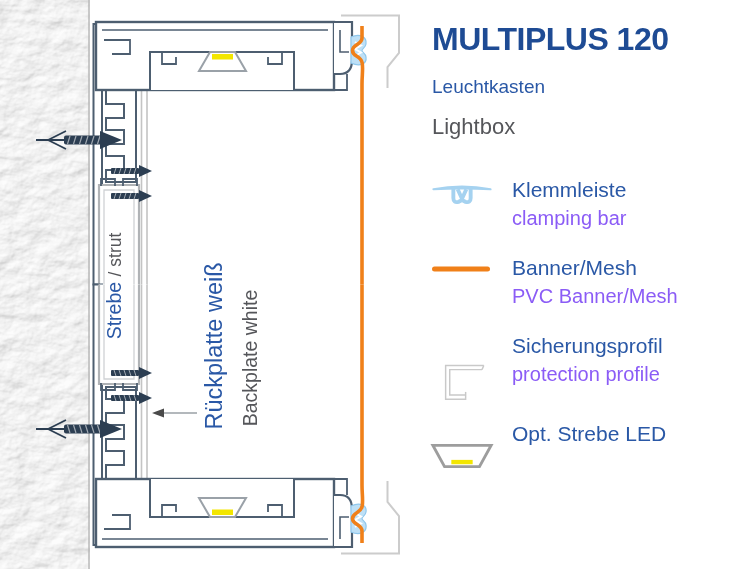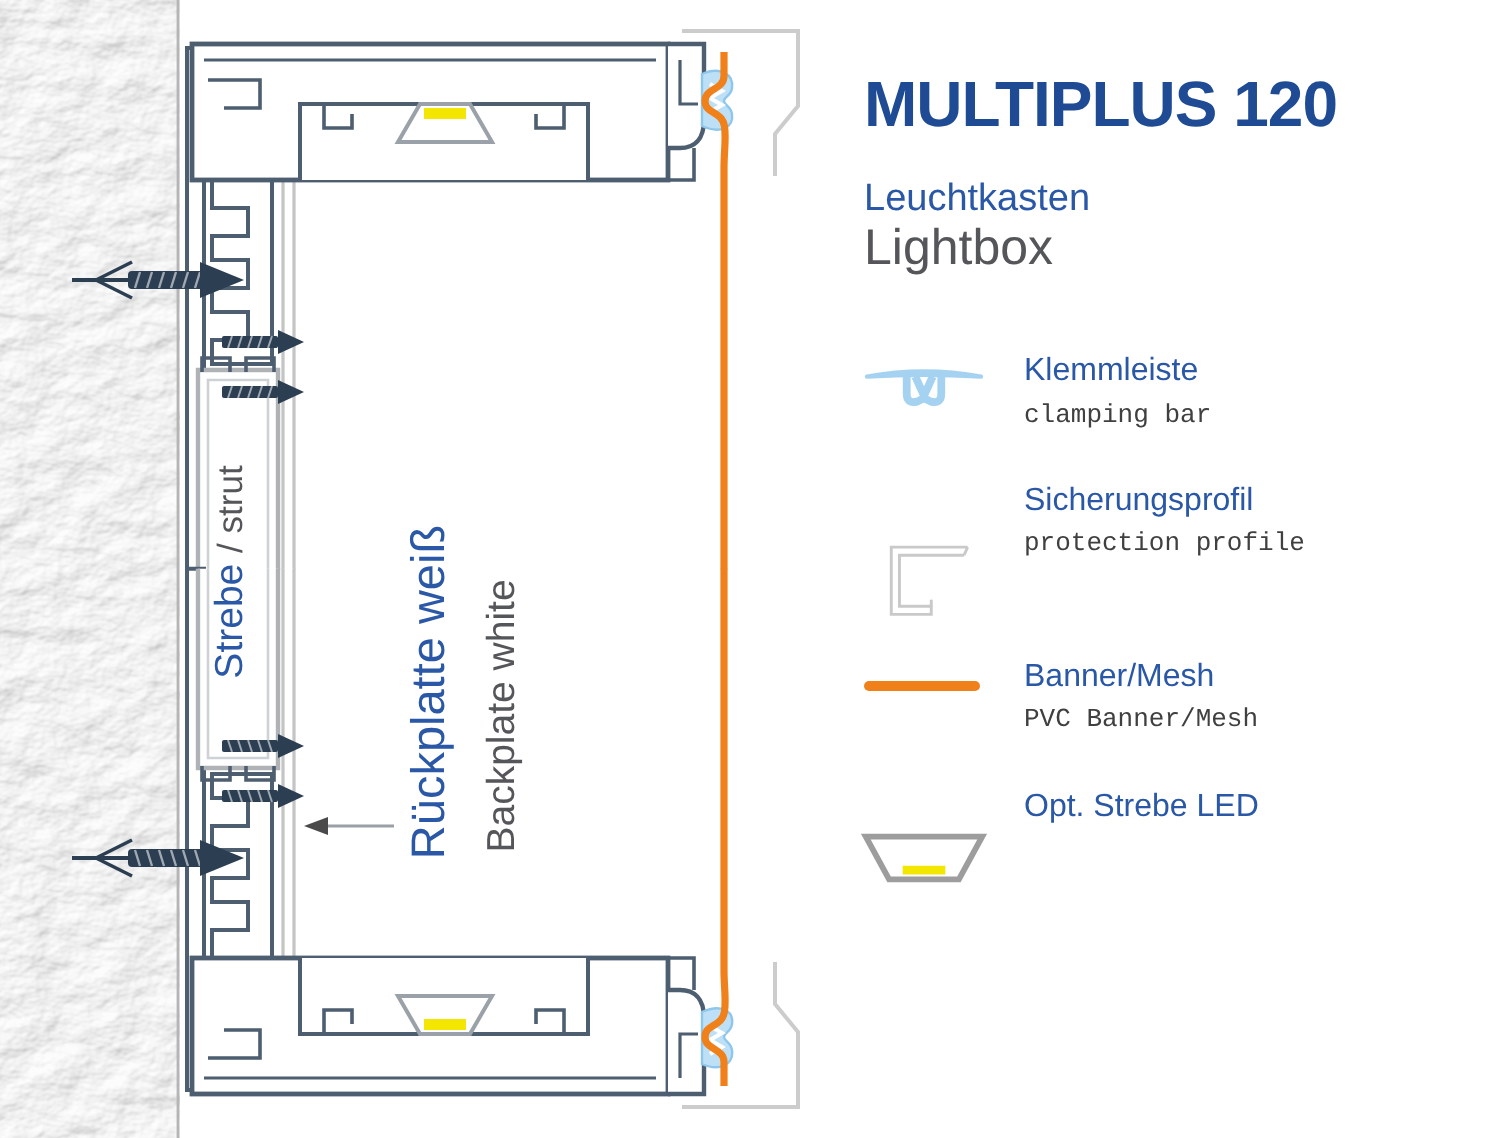--- a/index.html
+++ b/index.html
@@ -2,30 +2,30 @@
 <html><head>
 <meta charset="utf-8">
 <style>
   html,body{margin:0;padding:0;background:#fff;}
   #stage{
     position:relative;width:756px;height:569px;background:#fff;overflow:hidden;
     font-family:"Liberation Sans",sans-serif;
   }
   #drawing{position:absolute;left:0;top:0;}
   
-  #panel{position:absolute;left:430px;top:36px;width:324px;}
+  #panel{position:absolute;left:430px;top:23px;width:324px;}
   .title{font-size:32px;font-weight:bold;color:#1e4b94;line-height:1.05;letter-spacing:-.5px;padding-left:2px;}
   .sub-de{font-size:19px;color:#2a58a6;margin-top:20px;line-height:1.1;padding-left:2px;}
-  .sub-en{font-size:25px;color:#55565a;margin-top:1px;line-height:1.1;padding-left:2px;}
+  .sub-en{font-size:22px;color:#55565a;margin-top:18px;line-height:1.1;padding-left:2px;}
   #legend{margin-top:38px;}
   .legend-item{display:flex;align-items:flex-start;margin-bottom:27px;}
   .legend-icon{width:64px;flex:0 0 64px;height:27px;display:flex;align-items:center;justify-content:center;}
   .legend-text{margin-left:18px;}
-  .l-de{font-size:16px;color:#2a58a6;line-height:1.1;}
-  .l-en{font-size:13px;color:#404040;line-height:1.1;margin-top:6px;font-family:Liberation Mono, monospace;}
+  .l-de{font-size:21px;color:#2a58a6;line-height:1.1;}
+  .l-en{font-size:20px;color:#8b5cf6;line-height:1.1;margin-top:6px;}
   .icon-offset-3{margin-top:34px;}
   .icon-offset-4{margin-top:21px;}
   svg text{font-family:"Liberation Sans",sans-serif;}
   .t-blue{fill:#2a58a6;}
   .t-gray{fill:#55565a;}
 </style>
 </head>
 <body>
 
 <div id="stage">
@@ -135,42 +135,42 @@
             <path d="M32,14 L37,25 L42,14" fill="none" stroke="#a5d2f0" stroke-width="4.5" stroke-linejoin="round"></path>
           </svg>
         </div>
         <div class="legend-text">
           <div class="l-de">Klemmleiste</div>
           <div class="l-en">clamping bar</div>
         </div>
       </div>
 
       <div class="legend-item">
+        <div class="legend-icon">
+          <svg width="64" height="8" viewBox="0 0 64 8">
+            <rect x="2" y="1.5" width="58" height="5" rx="2.5" fill="#f08019"></rect>
+          </svg>
+        </div>
+        <div class="legend-text">
+          <div class="l-de">Banner/Mesh</div>
+          <div class="l-en">PVC Banner/Mesh</div>
+        </div>
+      </div>
+
+      <div class="legend-item">
         <div class="legend-icon icon-offset-3">
           <svg width="56" height="40" viewBox="0 0 56 44">
             <path d="M52,5 H10 V42 H32 V34" fill="none" stroke="#c9c9c9" stroke-width="1.6"></path>
             <path d="M50,9.5 H14.5 V37.5 H32" fill="none" stroke="#c9c9c9" stroke-width="1.6"></path>
             <path d="M52,5 L50,9.5 M32,34 H32.1" fill="none" stroke="#c9c9c9" stroke-width="1.6"></path>
           </svg>
         </div>
         <div class="legend-text">
           <div class="l-de">Sicherungsprofil</div>
           <div class="l-en">protection profile</div>
-        </div>
-      </div>
-
-      <div class="legend-item">
-        <div class="legend-icon">
-          <svg width="64" height="8" viewBox="0 0 64 8">
-            <rect x="2" y="1.5" width="58" height="5" rx="2.5" fill="#f08019"></rect>
-          </svg>
-        </div>
-        <div class="legend-text">
-          <div class="l-de">Banner/Mesh</div>
-          <div class="l-en">PVC Banner/Mesh</div>
         </div>
       </div>
 
       <div class="legend-item">
         <div class="legend-icon icon-offset-4">
           <svg width="66" height="28" viewBox="0 0 66 28">
             <polygon points="3,3 63,3 51,25 15,25" fill="#ffffff" stroke="#9d9d9d" stroke-width="3"></polygon>
             <rect x="22" y="18" width="22" height="4.5" fill="#f3e600"></rect>
           </svg>
         </div>

